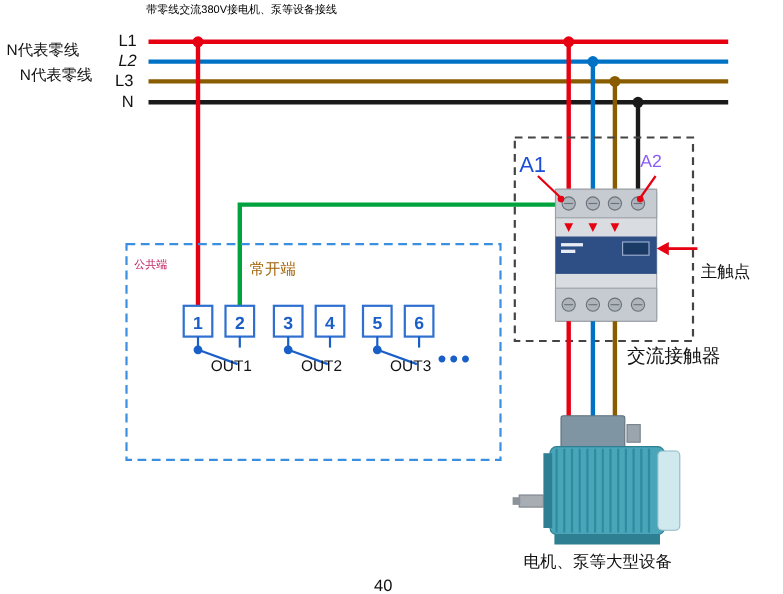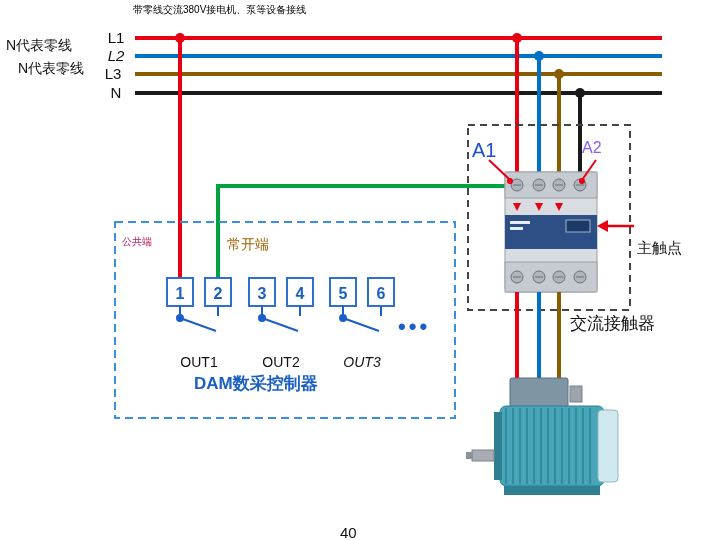--- a/index.html
+++ b/index.html
@@ -12,22 +12,22 @@
   .title{left:133px;top:4px;font-size:10px;color:#000000;}
   .legend-live{left:6px;top:37px;font-size:14px;}
   .legend-neutral{left:6px;top:60px;font-size:14px;margin-left:12px;}
   .busname{width:28px;text-align:center;font-size:15px;color:#111;}
   .busname.l1{left:102px;top:29px;}
   .busname.l2{left:102px;top:47px;font-style:italic;}
   .busname.l3{left:99px;top:65px;}
   .busname.n{left:102px;top:84px;}
   .common{left:122px;top:236px;font-size:10px;color:#be185d;}
   .noend{left:227px;top:236px;font-size:14px;color:#a16207;}
-  .out{width:60px;text-align:center;top:354px;font-size:14px;color:#111;}
-  .out1{left:169px;} .out2{left:251px;} .out3{left:332px;font-style:italic;}
+  .out{width:60px;text-align:right;top:324px;font-size:14px;color:#111;}
+  .out1{left:169px;} .out2{left:251px;} .out3{left:332px;}
   .more{left:398px;top:314px;font-size:22px;font-weight:bold;color:#1a5fc8;letter-spacing:3px;}
   .damname{left:194px;top:374px;font-size:17px;font-weight:bold;color:#1a5fc8;}
   .a1{left:472px;top:138px;font-size:20px;color:#1d4ed8;}
   .a2{left:582px;top:138px;font-size:16px;color:#8b5cf6;}
   .maincontact{left:637px;top:217px;font-size:15px;color:#111;margin-top:22px;}
   .contactorname{left:570px;top:314px;font-size:17px;color:#111;}
   .motorname{left:476px;top:502px;font-size:15px;color:#111;}
   .pagenum{left:340px;top:524px;font-size:15px;color:#111;}
 </style>
 </head>
@@ -182,22 +182,22 @@
   <div class="label busname n">N</div>
 
   <div class="label common">公共端</div>
   <div class="label noend">常开端</div>
 
   <div class="label out out1">OUT1</div>
   <div class="label out out2">OUT2</div>
   <div class="label out out3">OUT3</div>
   <div class="label more">•••</div>
 
-  <div class="label damname">DAM数采控制器</div>
 
   <div class="label a1">A1</div>
   <div class="label a2">A2</div>
   <div class="label maincontact">主触点</div>
   <div class="label contactorname">交流接触器</div>
 
+  <div class="label motorname">电机、泵等大型设备</div>
 
   <div class="label pagenum">40</div>
 </div>
 
 </body></html>

